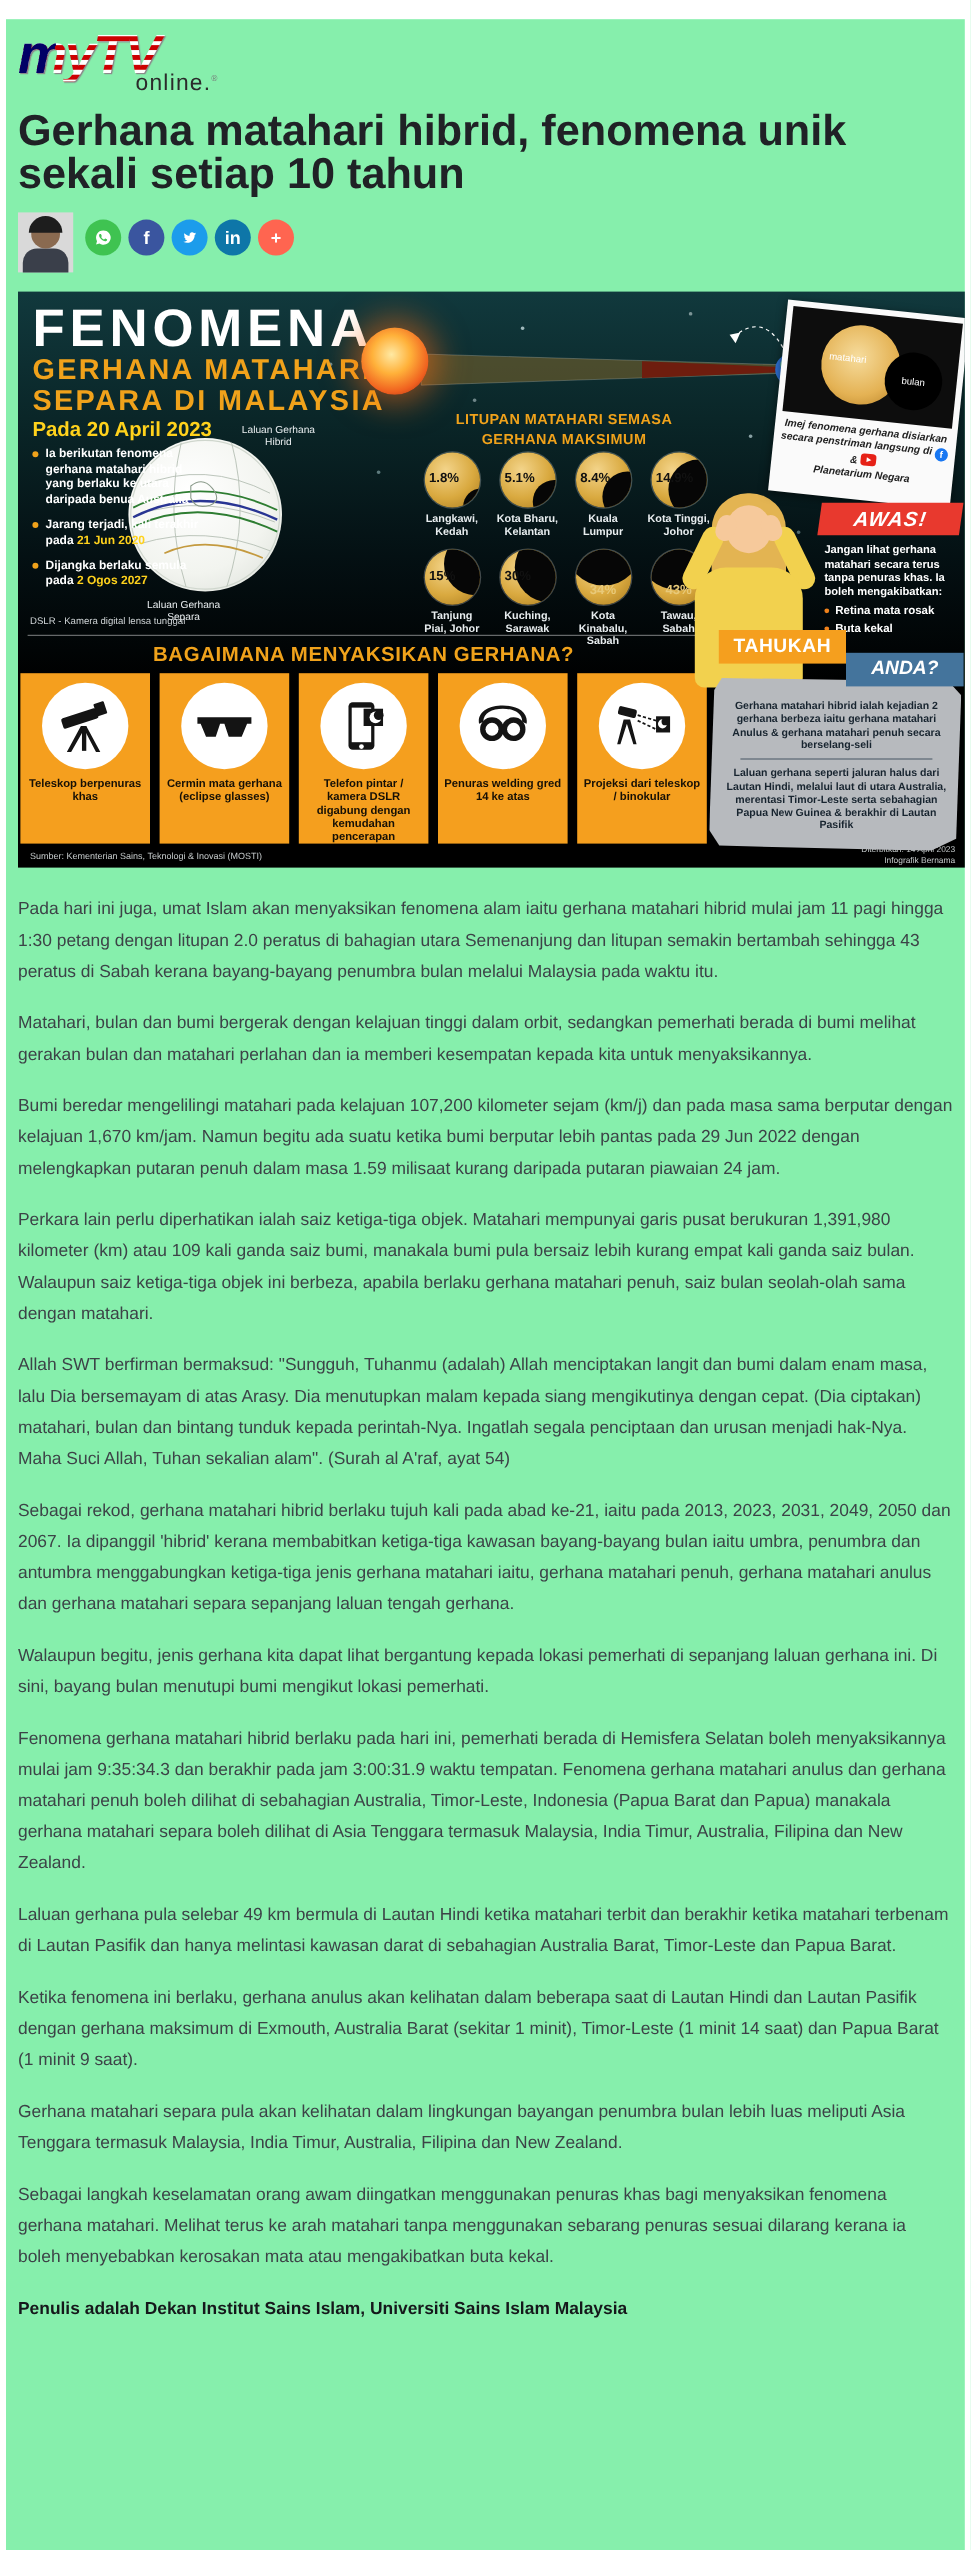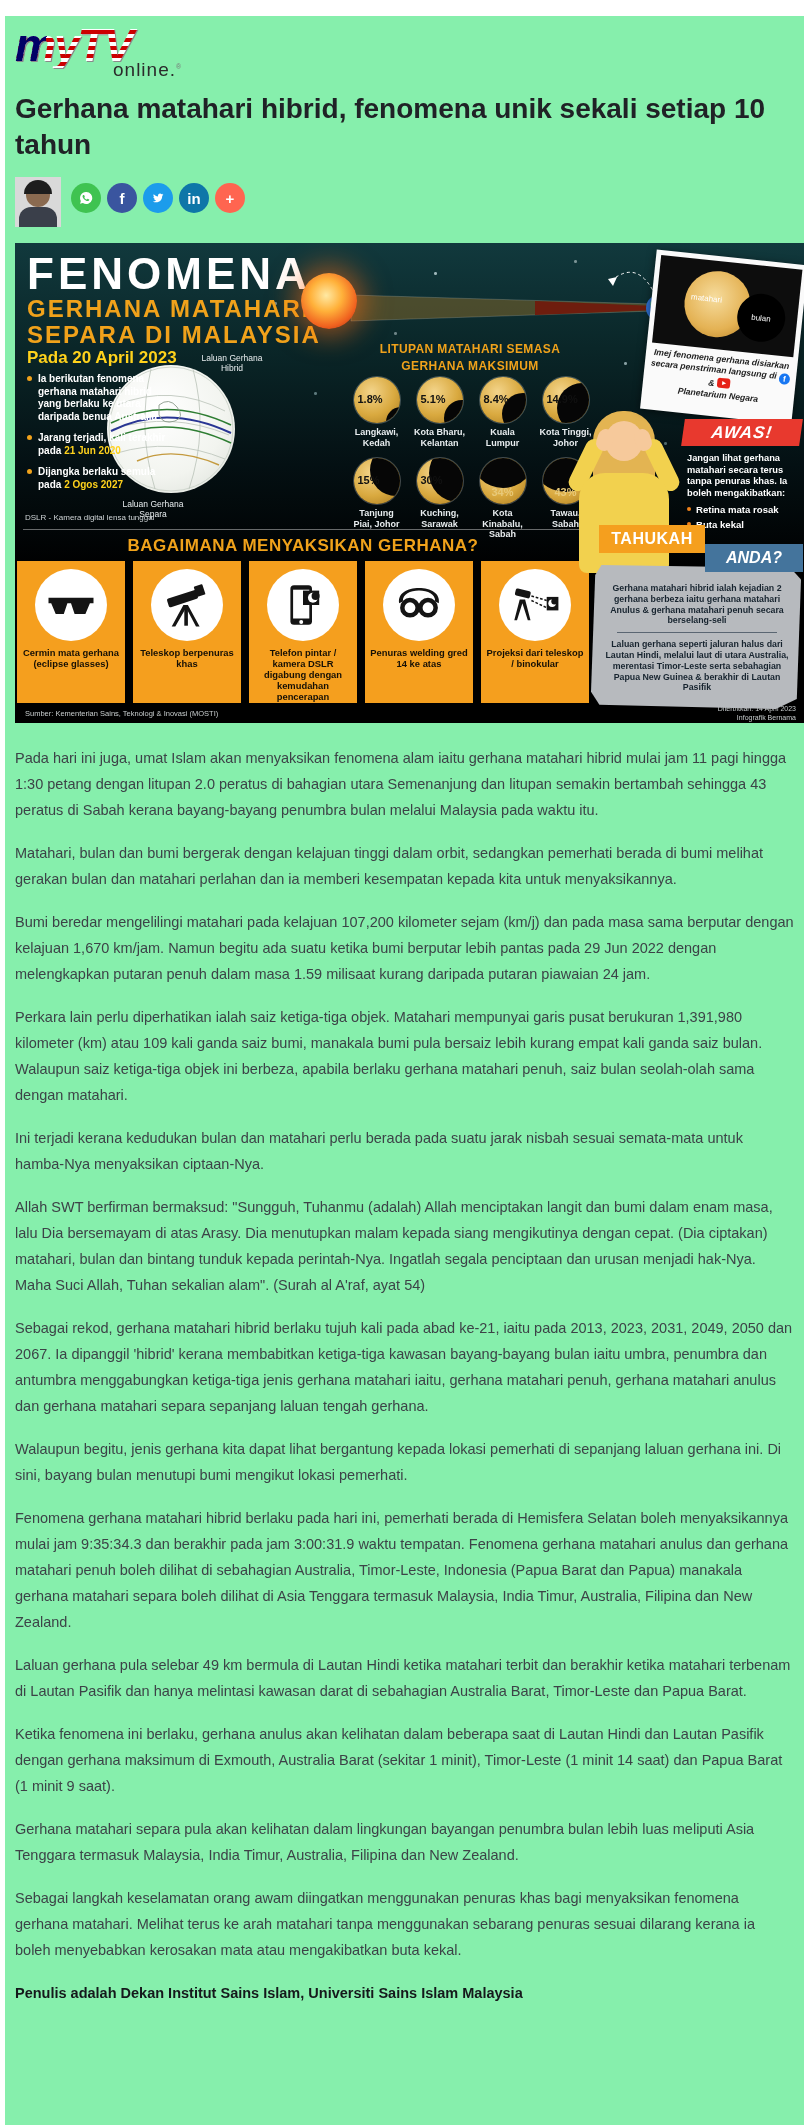--- a/index.html
+++ b/index.html
@@ -14,21 +14,21 @@
       linear-gradient(100deg, #010066 0 26%, rgba(0,0,0,0) 26%),
       repeating-linear-gradient(180deg, #cc0001 0 4px, #ffffff 4px 8px);
     -webkit-background-clip:text; background-clip:text; color:transparent;
     filter:drop-shadow(1px 1px 0 #8a8a8a);
     padding-right:6px;
   }
   .logo-online { display:block; font-size:19px; font-weight:500; color:#2b2b2b; letter-spacing:1px; margin:-8px 0 0 98px; }
   .reg { font-size:7px; vertical-align:super; color:#777; }
 
   
-  h1.headline { font-size:28px; line-height:36px; font-weight:700; color:#202226; margin:12px 0 14px 0; }
+  h1.headline { font-size:36px; line-height:36px; font-weight:700; color:#202226; margin:12px 0 14px 0; }
   .byline-row { display:flex; align-items:flex-start; margin-bottom:16px; }
   .avatar { width:46px; height:50px; background:#d9d9d9; margin-right:10px; position:relative; overflow:hidden; flex:0 0 auto; }
   .avatar .head { position:absolute; left:11px; top:6px; width:24px; height:24px; border-radius:50%; background:#8a6a50; }
   .avatar .hair { position:absolute; left:9px; top:3px; width:28px; height:14px; border-radius:14px 14px 0 0; background:#1d1d1d; }
   .avatar .body { position:absolute; left:4px; top:30px; width:38px; height:22px; border-radius:12px 12px 0 0; background:#3a3f4a; }
   .byline-text { flex:1 1 auto; font-size:13.5px; color:#3a3a3a; line-height:21px; padding-top:2px; }
   .author-link { color:#e0262c; text-decoration:none; cursor:pointer; }
   .email-link { color:#e0262c; display:inline-block; text-decoration:none; cursor:pointer; }
   .share { display:flex; gap:6px; padding-top:6px; }
   .share .sbtn { width:30px; height:30px; border-radius:50%; display:flex; align-items:center; justify-content:center;
@@ -341,38 +341,38 @@
 
     <div class="dslr-note">DSLR - Kamera digital lensa tunggal</div>
     <div class="ig-divider"></div>
     <div class="bagaimana-title">BAGAIMANA MENYAKSIKAN GERHANA?</div>
 
     <div class="panels">
       <div class="panel">
         <div class="p-circle">
           <svg viewBox="0 0 60 60">
               <g fill="#141414">
-                <path d="M5 22h50v6h-4l-5 12H34l-4-12h-4l-4 12H13L8 28H5z"></path>
-              </g>
-            </svg>
-        </div>
-        <div class="p-cap">Cermin mata gerhana (eclipse glasses)</div>
-      </div>
-      <div class="panel">
-        <div class="p-circle">
-          <svg viewBox="0 0 60 60">
-              <g fill="#141414">
                 <rect x="8" y="18" width="34" height="10" rx="2" transform="rotate(-18 25 23)"></rect>
                 <rect x="39" y="8" width="10" height="12" rx="1" transform="rotate(-18 44 14)"></rect>
                 <path d="M26 30 L13 54 h4 L29 33 L40 54 h4 L31 30z"></path>
                 <rect x="27" y="30" width="4" height="23"></rect>
               </g>
             </svg>
         </div>
         <div class="p-cap">Teleskop berpenuras khas</div>
+      </div>
+      <div class="panel">
+        <div class="p-circle">
+          <svg viewBox="0 0 60 60">
+              <g fill="#141414">
+                <path d="M5 22h50v6h-4l-5 12H34l-4-12h-4l-4 12H13L8 28H5z"></path>
+              </g>
+            </svg>
+        </div>
+        <div class="p-cap">Cermin mata gerhana (eclipse glasses)</div>
       </div>
       <div class="panel">
         <div class="p-circle">
           <svg viewBox="0 0 60 60">
               <rect x="16" y="8" width="24" height="44" rx="4" fill="#141414"></rect>
               <rect x="19" y="13" width="18" height="32" fill="#fff"></rect>
               <circle cx="28" cy="49" r="2.2" fill="#fff"></circle>
               <rect x="30" y="14" width="18" height="16" fill="#141414"></rect>
               <circle cx="41" cy="22" r="5.5" fill="#fff"></circle>
               <circle cx="44" cy="20" r="4.5" fill="#141414"></circle>
@@ -415,21 +415,20 @@
     <div class="credit-line">
       <span>Diterbitkan: 14 April 2023</span><br><span>Infografik Bernama</span>
     </div>
   </div>
 
   <div class="article-body">
     <p>Pada hari ini juga, umat Islam akan menyaksikan fenomena alam iaitu gerhana matahari hibrid mulai jam 11 pagi hingga 1:30 petang dengan litupan 2.0 peratus di bahagian utara Semenanjung dan litupan semakin bertambah sehingga 43 peratus di Sabah kerana bayang-bayang penumbra bulan melalui Malaysia pada waktu itu.</p>
     <p>Matahari, bulan dan bumi bergerak dengan kelajuan tinggi dalam orbit, sedangkan pemerhati berada di bumi melihat gerakan bulan dan matahari perlahan dan ia memberi kesempatan kepada kita untuk menyaksikannya.</p>
     <p>Bumi beredar mengelilingi matahari pada kelajuan 107,200 kilometer sejam (km/j) dan pada masa sama berputar dengan kelajuan 1,670 km/jam. Namun begitu ada suatu ketika bumi berputar lebih pantas pada 29 Jun 2022 dengan melengkapkan putaran penuh dalam masa 1.59 milisaat kurang daripada putaran piawaian 24 jam.</p>
     <p>Perkara lain perlu diperhatikan ialah saiz ketiga-tiga objek. Matahari mempunyai garis pusat berukuran 1,391,980 kilometer (km) atau 109 kali ganda saiz bumi, manakala bumi pula bersaiz lebih kurang empat kali ganda saiz bulan. Walaupun saiz ketiga-tiga objek ini berbeza, apabila berlaku gerhana matahari penuh, saiz bulan seolah-olah sama dengan matahari.</p>
-    <p>Ini terjadi kerana kedudukan bulan dan matahari perlu berada pada suatu jarak nisbah sesuai semata-mata untuk hamba-Nya menyaksikan ciptaan-Nya.</p>
     <p>Allah SWT berfirman bermaksud: "Sungguh, Tuhanmu (adalah) Allah menciptakan langit dan bumi dalam enam masa, lalu Dia bersemayam di atas Arasy. Dia menutupkan malam kepada siang mengikutinya dengan cepat. (Dia ciptakan) matahari, bulan dan bintang tunduk kepada perintah-Nya. Ingatlah segala penciptaan dan urusan menjadi hak-Nya. Maha Suci Allah, Tuhan sekalian alam". (Surah al A'raf, ayat 54)</p>
     <p>Sebagai rekod, gerhana matahari hibrid berlaku tujuh kali pada abad ke-21, iaitu pada 2013, 2023, 2031, 2049, 2050 dan 2067. Ia dipanggil 'hibrid' kerana membabitkan ketiga-tiga kawasan bayang-bayang bulan iaitu umbra, penumbra dan antumbra menggabungkan ketiga-tiga jenis gerhana matahari iaitu, gerhana matahari penuh, gerhana matahari anulus dan gerhana matahari separa sepanjang laluan tengah gerhana.</p>
     <p>Walaupun begitu, jenis gerhana kita dapat lihat bergantung kepada lokasi pemerhati di sepanjang laluan gerhana ini. Di sini, bayang bulan menutupi bumi mengikut lokasi pemerhati.</p>
     <p>Fenomena gerhana matahari hibrid berlaku pada hari ini, pemerhati berada di Hemisfera Selatan boleh menyaksikannya mulai jam 9:35:34.3 dan berakhir pada jam 3:00:31.9 waktu tempatan. Fenomena gerhana matahari anulus dan gerhana matahari penuh boleh dilihat di sebahagian Australia, Timor-Leste, Indonesia (Papua Barat dan Papua) manakala gerhana matahari separa boleh dilihat di Asia Tenggara termasuk Malaysia, India Timur, Australia, Filipina dan New Zealand.</p>
     <p>Laluan gerhana pula selebar 49 km bermula di Lautan Hindi ketika matahari terbit dan berakhir ketika matahari terbenam di Lautan Pasifik dan hanya melintasi kawasan darat di sebahagian Australia Barat, Timor-Leste dan Papua Barat.</p>
     <p>Ketika fenomena ini berlaku, gerhana anulus akan kelihatan dalam beberapa saat di Lautan Hindi dan Lautan Pasifik dengan gerhana maksimum di Exmouth, Australia Barat (sekitar 1 minit), Timor-Leste (1 minit 14 saat) dan Papua Barat (1 minit 9 saat).</p>
     <p>Gerhana matahari separa pula akan kelihatan dalam lingkungan bayangan penumbra bulan lebih luas meliputi Asia Tenggara termasuk Malaysia, India Timur, Australia, Filipina dan New Zealand.</p>
     <p>Sebagai langkah keselamatan orang awam diingatkan menggunakan penuras khas bagi menyaksikan fenomena gerhana matahari. Melihat terus ke arah matahari tanpa menggunakan sebarang penuras sesuai dilarang kerana ia boleh menyebabkan kerosakan mata atau mengakibatkan buta kekal.</p>
     <div class="article-footer">Penulis adalah Dekan Institut Sains Islam, Universiti Sains Islam Malaysia</div>
   </div>

